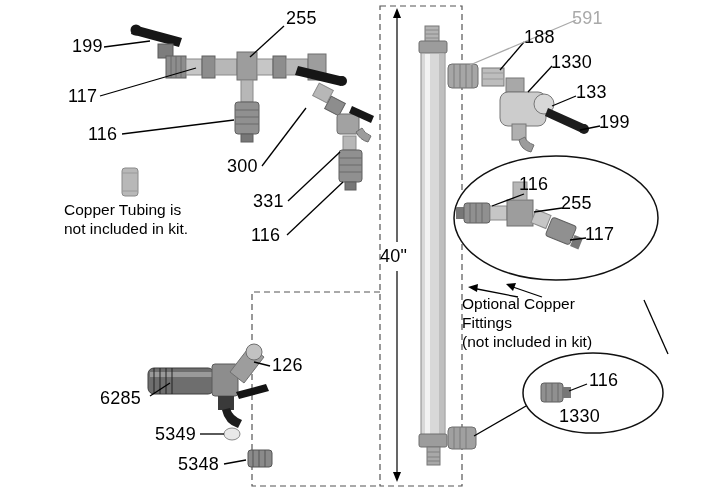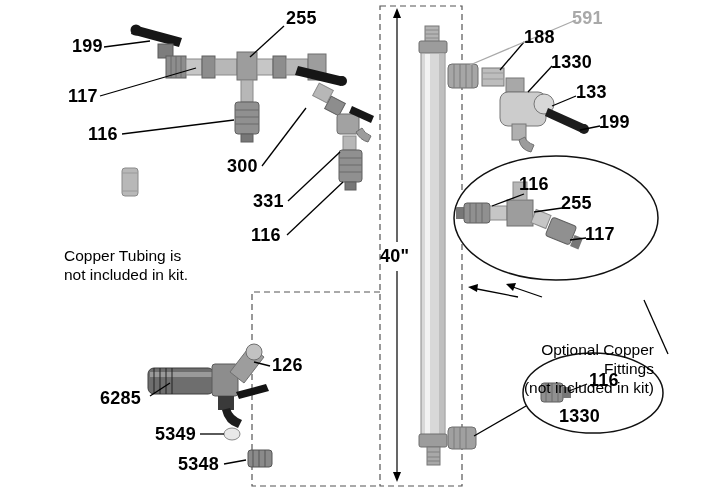--- a/index.html
+++ b/index.html
@@ -1,30 +1,29 @@
 <!DOCTYPE html>
 <html><head>
 <meta charset="utf-8">
 <title>Diagram</title>
 <style>
   * { margin:0; padding:0; box-sizing:border-box; }
   html,body { background:#ffffff; font-family:"Liberation Sans", sans-serif; }
   .stage { position:relative; width:718px; height:496px; background:#fff; overflow:hidden; }
   .stage > svg { position:absolute; left:0; top:0; }
   .part {
-    position:absolute; font-weight:bold; font-size:18px; color:#000;
+    position:absolute; font-weight:normal; font-size:18px; color:#000;
     white-space:nowrap; letter-spacing:0.2px;
   }
   .part.muted { color:#a9a9a9; }
   .note {
     position:absolute; font-size:15.5px; color:#000; line-height:1.22;
     white-space:pre-line;
-    margin-top:46px;
   }
-  .note.center { text-align:right; }
+  .note.center { text-align:left; }
 </style>
 </head>
 <body>
 
 <div class="stage">
 
   <svg width="718" height="496" viewBox="0 0 718 496" xmlns="http://www.w3.org/2000/svg">
 
     <g stroke="#555" stroke-width="1.2" stroke-dasharray="6 4" fill="none">
       <rect x="380" y="6" width="82" height="480"></rect>

